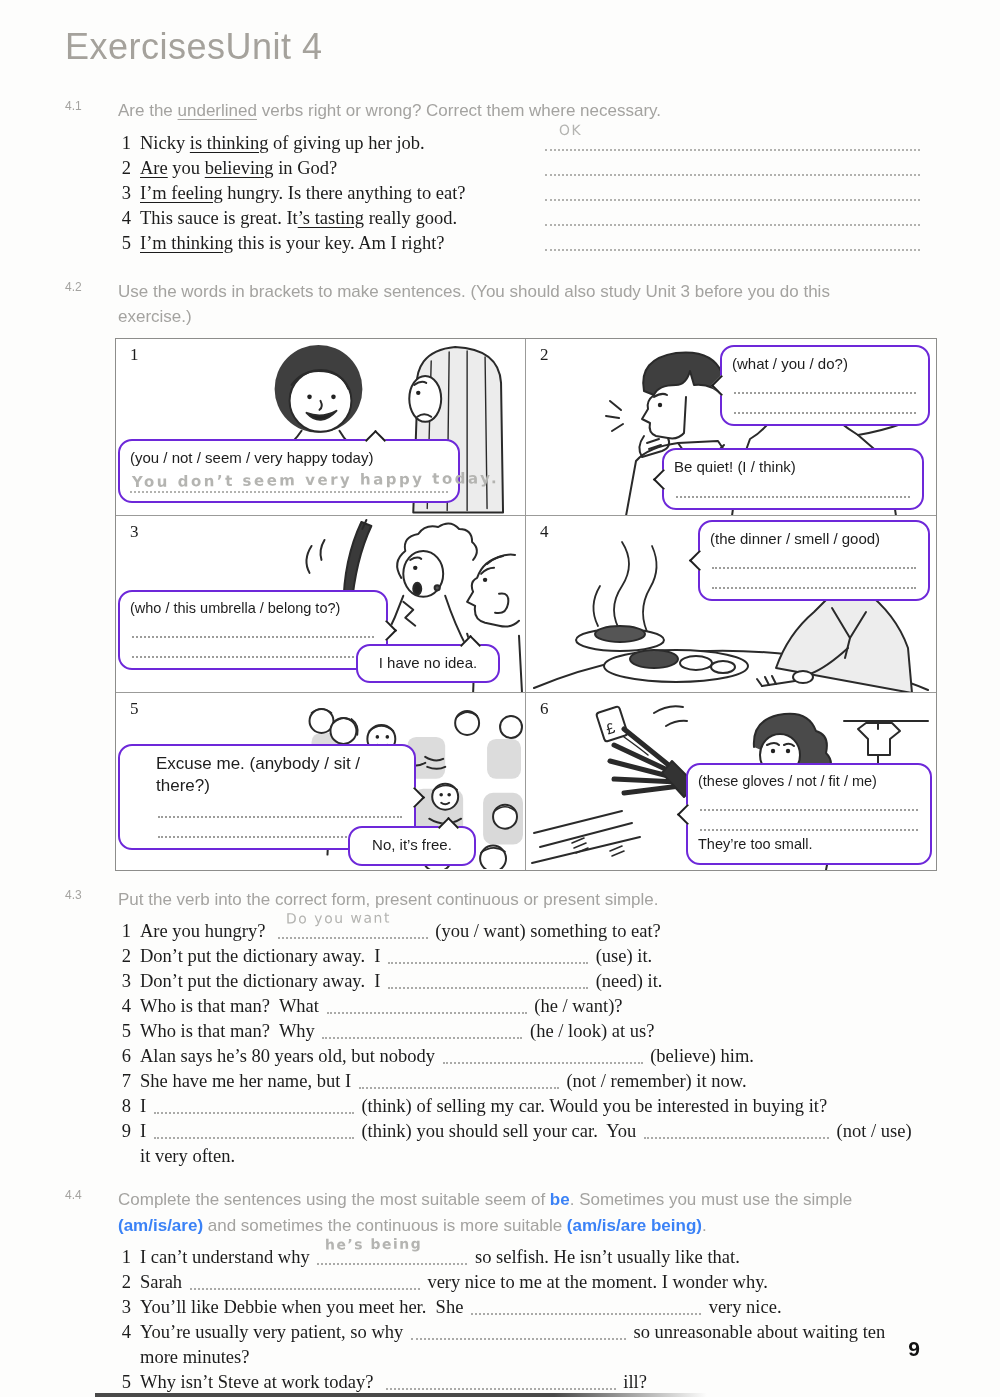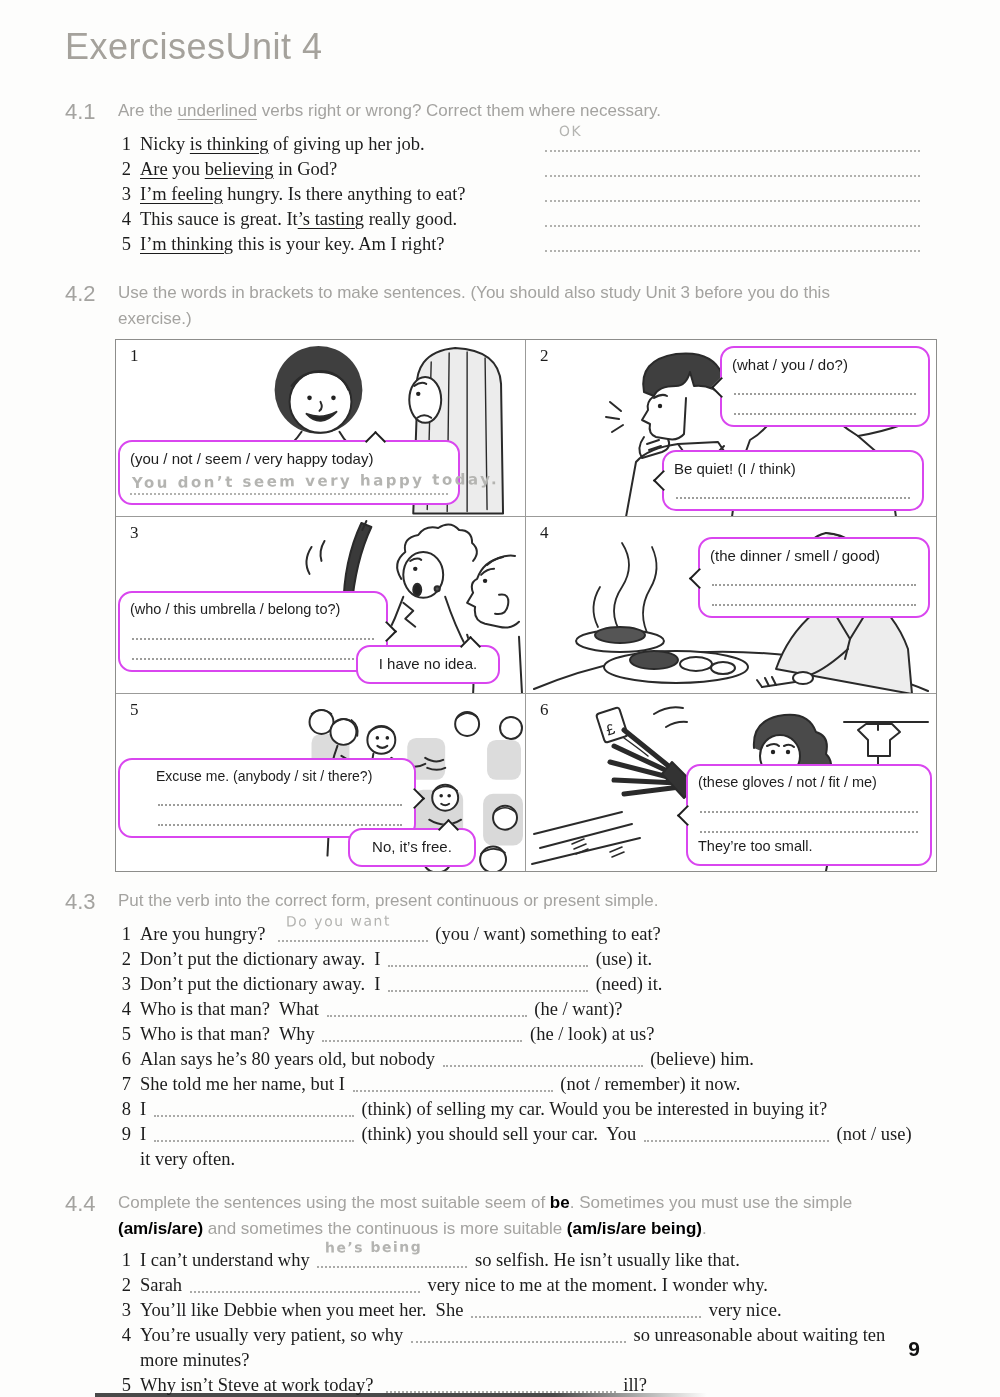--- a/index.html
+++ b/index.html
@@ -10,25 +10,25 @@
   }
   
   .hdr { display:flex; justify-content:flex-start; align-items:flex-start;
          margin:26px 82px 0 65px; }
   .hdr .big { font-family:"Liberation Sans", sans-serif; font-size:36px;
               font-weight:500; color:#a5a29c; letter-spacing:.5px; }
   
   .section { margin-left:65px; width:855px; }
   .sec-head { display:flex; }
   .secnum { flex:none; width:40px; font-family:"Liberation Sans",sans-serif;
-            font-size:22px; color:#a4a3a0; padding-top:1px;}
+            font-size:12px; color:#a4a3a0; padding-top:1px;}
   .instr { flex:1; margin-left:13px; font-family:"Liberation Sans",sans-serif;
            font-size:17px; color:#a4a3a0; line-height:1.5; }
   .instr .u { text-decoration:underline; text-underline-offset:3px; }
-  .instr strong { font-weight:700; color:#000000; }
+  .instr strong { font-weight:700; color:#3b82f6; }
   
   .items { margin-left:40px; margin-top:7px; }
   .rowx, .row41 { display:flex; align-items:baseline; line-height:25px;
                   font-size:18.5px; }
   .inum { flex:none; width:26px; text-align:right; margin-right:9px; }
   .sent { flex:1; }
   .ibody { flex:1; }
   .u { text-decoration:underline; text-underline-offset:3px; }
   .ansline { flex:none; width:375px; height:16px; margin-left:8px;
              border-bottom:2px dotted #b2b2af; position:relative;
@@ -48,21 +48,21 @@
           border-bottom:1px solid #9b9b99; overflow:hidden; }
   .cell:nth-child(2n){ border-right:none; }
   .cell:nth-child(5),.cell:nth-child(6){ border-bottom:none; }
   .pnum { position:absolute; left:14px; top:6px; font-size:17px; z-index:3; }
   .art { position:absolute; inset:0; z-index:1; }
   .art path,.art circle,.art ellipse,.art line,.art polyline,.art rect,.art polygon
         { stroke:#2a2a2a; stroke-width:2; fill:none; stroke-linecap:round;
           stroke-linejoin:round; }
   .art text { stroke:none; fill:#222; font-family:"Liberation Sans",sans-serif; }
   .bubble { position:absolute; z-index:4; background:#fff;
-            border:2px solid #d946ef; border-radius:14px; padding:7px 10px 8px;
+            border:2px solid #6d28d9; border-radius:14px; padding:7px 10px 8px;
             font-family:"Liberation Sans",sans-serif; font-size:15px;
             color:#1d1d1d; line-height:1.35; }
   .bline { height:13px; border-bottom:2px dotted #9d9d9b; margin:5px 2px 2px; }
   .b-ans { margin-top:2px; border-bottom:2px dotted #b2b2af; padding:0 2px 1px;font-weight:bold; }
   .b-ans .hand { font-size:15px; letter-spacing:2.5px; }
   .tail { position:absolute; width:13px; height:13px; background:#fff;
           transform:rotate(45deg); z-index:5; }
   .tail-l { left:-8px; top:50%; margin-top:-7px;
             border-left:2px solid #1f1f1f; border-bottom:2px solid #1f1f1f; }
   .tail-r { right:-8px; top:50%; margin-top:-7px;
@@ -264,21 +264,21 @@
           <path d="M300,16 Q282,20 276,40 Q266,44 270,52 L263,60 L271,64 Q271,77 282,79 L296,83 Q308,87 318,80"></path>
           <path d="M282,48 q6,2 10,0"></path>
           <path d="M276,64 q6,5 13,3"></path>
           <path d="M338,74 Q370,98 382,132 L386,177 L250,152 Q262,118 288,96 L300,84" style="fill:#ededed"></path>
           <path d="M306,92 L324,122 L340,96"></path>
           <path d="M324,122 l-5,20"></path>
           <path d="M322,132 Q300,152 284,158"></path>
           <ellipse cx="277" cy="161" rx="10" ry="6" style="fill:#fff"></ellipse>
         </svg>
         <div class="pnum">4</div>
-        <div class="bubble" style="right:6px; top:20px; width:208px;">
+        <div class="bubble" style="right:6px; top:4px; width:208px;">
           <span class="tail tail-l"></span>
           <div>(the dinner / smell / good)</div>
           <div class="bline"></div>
           <div class="bline"></div>
         </div>
       </div>
 
       <div class="cell">
         <svg class="art" viewBox="0 0 410 177">
           <rect x="196" y="40" width="38" height="42" rx="9" style="fill:#dcdcdc;stroke:none"></rect>
@@ -310,21 +310,21 @@
           <path d="M326,110 q4,3 8,0"></path>
           <path d="M314,126 q16,10 32,0"></path>
           <circle cx="390" cy="124" r="12" style="fill:#fff"></circle>
           <path d="M380,118 q10,-8 20,0" style="stroke-width:1.6"></path>
           <circle cx="322" cy="164" r="15" style="fill:#fff"></circle>
           <path d="M308,156 q14,-10 28,-1" style="stroke-width:1.6"></path>
           <circle cx="378" cy="166" r="13" style="fill:#fff"></circle>
           <path d="M366,160 q12,-9 24,-1" style="stroke-width:1.6"></path>
         </svg>
         <div class="pnum">5</div>
-        <div class="bubble" style="left:2px; top:64px; width:248px; font-size:14px;padding-left:36px;">
+        <div class="bubble" style="left:2px; top:51px; width:248px; font-size:17px;padding-left:36px;">
           <span class="tail tail-r"></span>
           <div>Excuse me. (anybody / sit / there?)</div>
           <div class="bline"></div>
           <div class="bline"></div>
         </div>
         <div class="bubble" style="left:232px; bottom:4px; width:104px; text-align:center;">
           <span class="tail tail-up" style="right:18px;"></span>
           <div>No, it’s free.</div>
         </div>
       </div>
@@ -409,21 +409,21 @@
         <div class="rowx">
           <span class="inum">5</span>
           <span class="ibody"><span>Who is that man?&nbsp; Why </span><span class="blank" style="width: 200px;"></span><span> (he / look) at us?</span></span>
         </div>
         <div class="rowx">
           <span class="inum">6</span>
           <span class="ibody"><span>Alan says he’s 80 years old, but nobody </span><span class="blank" style="width: 200px;"></span><span> (believe) him.</span></span>
         </div>
         <div class="rowx">
           <span class="inum">7</span>
-          <span class="ibody"><span>She told me her name, but I </span><span class="blank" style="width: 200px;"></span><span> (not / remember) it now.</span></span>
+          <span class="ibody"><span>She have me her name, but I </span><span class="blank" style="width: 200px;"></span><span> (not / remember) it now.</span></span>
         </div>
         <div class="rowx">
           <span class="inum">8</span>
           <span class="ibody"><span>I </span><span class="blank" style="width: 200px;"></span><span> (think) of selling my car. Would you be interested in buying it?</span></span>
         </div>
         <div class="rowx">
           <span class="inum">9</span>
           <span class="ibody"><span>I </span><span class="blank" style="width: 200px;"></span><span> (think) you should sell your car.&nbsp; You </span><span class="blank" style="width: 185px;"></span><span> (not / use) it very often.</span></span>
         </div>
       </div>

